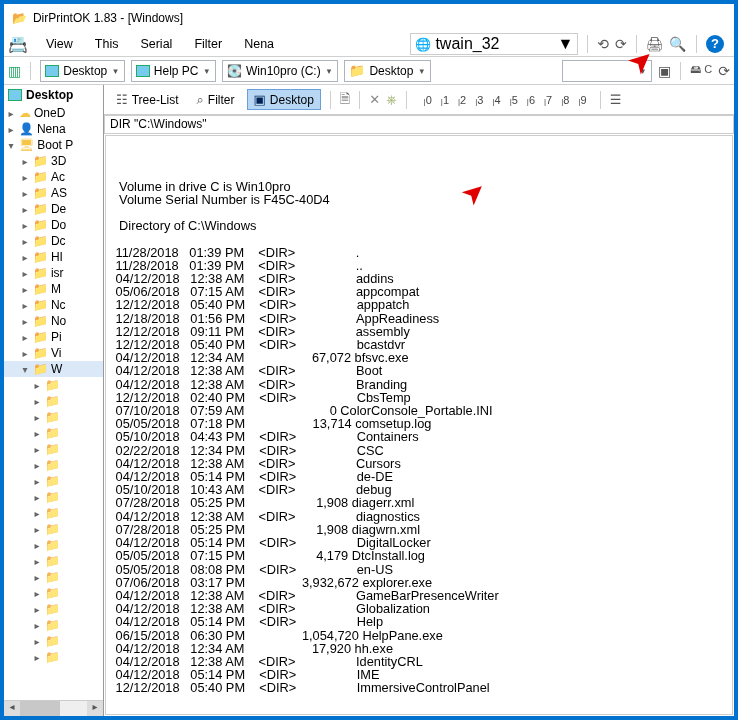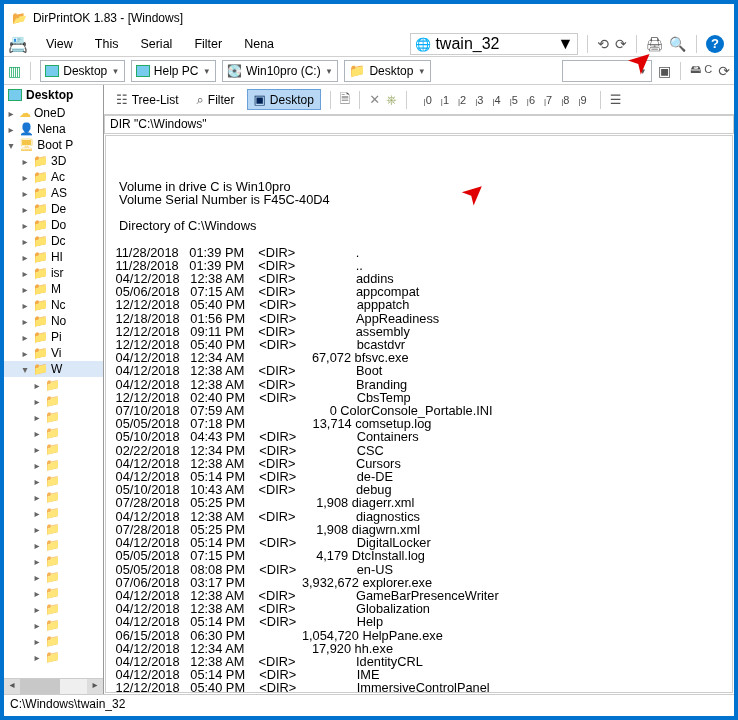--- a/index.html
+++ b/index.html
@@ -372,16 +372,13 @@
  04/12/2018   05:14 PM    &lt;DIR&gt;                 Help
  06/15/2018   06:30 PM                1,054,720 HelpPane.exe
  04/12/2018   12:34 AM                   17,920 hh.exe
  04/12/2018   12:38 AM    &lt;DIR&gt;                 IdentityCRL
  04/12/2018   05:14 PM    &lt;DIR&gt;                 IME
  12/12/2018   05:40 PM    &lt;DIR&gt;                 ImmersiveControlPanel
 </div></div>
     </div>
   </div>
 
-  <div class="status">
-    <span>C:\Windows\twain_32</span>
-  </div>
 </div>
 
 </body></html>

